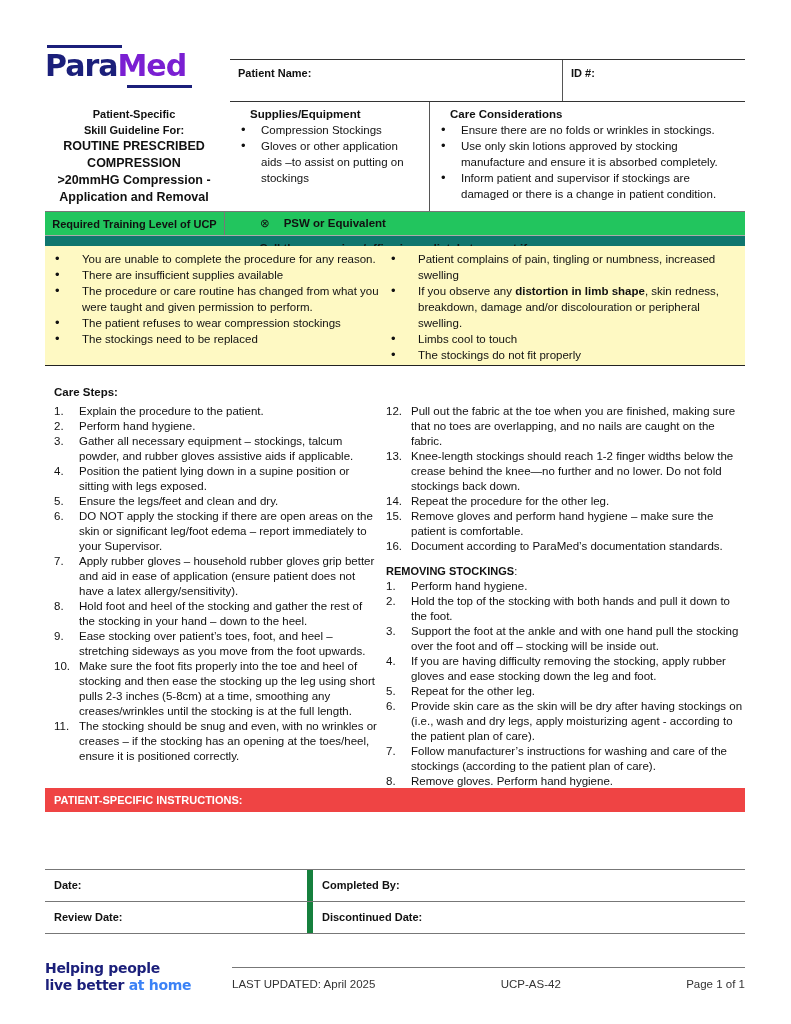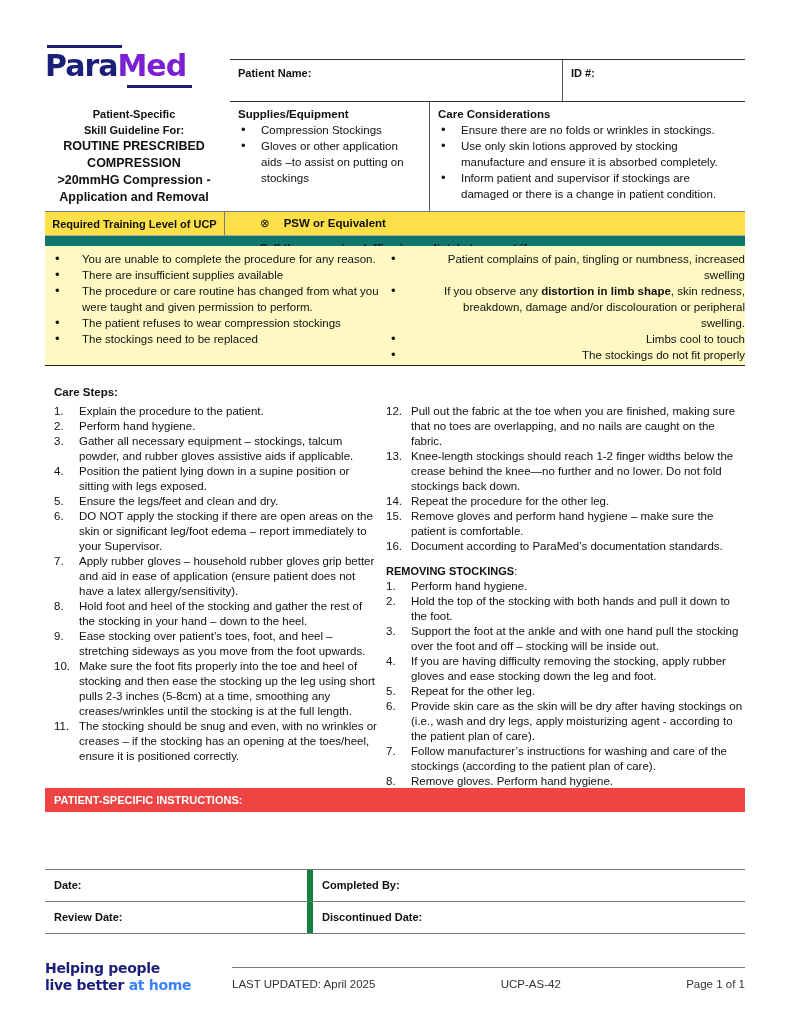--- a/index.html
+++ b/index.html
@@ -18,33 +18,33 @@
     .title-block .big { font-size: 12.5px; line-height: 17px; }
 
     .hdr-table { position: absolute; left: 230px; top: 47px; width: 515px; }
     .row-patient { height: 43px; border-top: 1.5px solid #333; border-bottom: 1.5px solid #333; display: flex; margin-top: 12px; }
     .row-patient .cell { padding: 6px 8px; font-weight: bold; font-size: 11px; }
     .row-patient .name { width: 333px; border-right: 1px solid #555; }
     .row-supplies { display: flex; height: 121px; }
     .row-supplies .col { padding: 5px 8px; }
     .row-supplies .sup { width: 200px; border-right: 1px solid #555; }
     .row-supplies .care { flex: 1; }
-    .h { font-weight: bold; font-size: 11.5px; line-height: 15px; }
+    .h { font-weight: bold; font-size: 11.5px; line-height: 15px; margin-left: 12px; }
     ul.bul { list-style: none; }
     ul.bul li { position: relative; padding-left: 23px; font-size: 11.5px; line-height: 16px; }
     ul.bul li::before { content: "•"; position: absolute; left: 3px; top: 0; font-size: 13px; }
 
-    .training { position: absolute; left: 45px; top: 211px; width: 700px; height: 24px; background: #fde047; border-top: 1px solid #777; display: flex; align-items: center; }
+    .training { position: absolute; left: 45px; top: 211px; width: 700px; height: 24px; background: #22c55e; border-top: 1px solid #777; display: flex; align-items: center; }
     .training .lbl { width: 180px; text-align: center; font-weight: bold; font-size: 11px; border-right: 1px solid #777; height: 100%; line-height: 24px; }
     .training .val { padding-left: 35px; font-weight: bold; font-size: 11.5px; }
     .training .val .sym { font-weight: normal; margin-right: 14px; }
     .call { position: absolute; left: 45px; top: 235px; width: 700px; height: 24px; background: #0f766e; border-top: 1px solid #aaa; border-bottom: 1.5px solid #333; text-align: center; line-height: 24px; font-weight: bold; font-size: 11.5px; }
     .report { position: absolute; left: 45px; top: 246px; width: 700px; height: 120px; background: #fef9c3; border-bottom: 1.5px solid #222; display: flex; padding-top: 5px; }
     .report .c1 { width: 340px; padding-left: 4px; }
-    .report .c2 { flex: 1; padding-left: 0; text-align: right; }
+    .report .c2 { flex: 1; padding-left: 0; }
     .report ul.bul li { padding-left: 33px; font-size: 11.5px; line-height: 16px; }
     .report ul.bul li::before { left: 6px; }
     .report ul.bul li b { font-weight: bold; }
 
     .steps-title { position: absolute; left: 54px; top: 385px; font-weight: bold; font-size: 11.5px; }
     ol.steps { list-style: none; }
     ol.steps li { position: relative; padding-left: 25px; font-size: 11.5px; line-height: 15px; }
     ol.steps li .n { position: absolute; left: 0; top: 0; }
     .steps-left { position: absolute; left: 54px; top: 404px; width: 325px; }
     .steps-right { position: absolute; left: 386px; top: 404px; width: 360px; }

